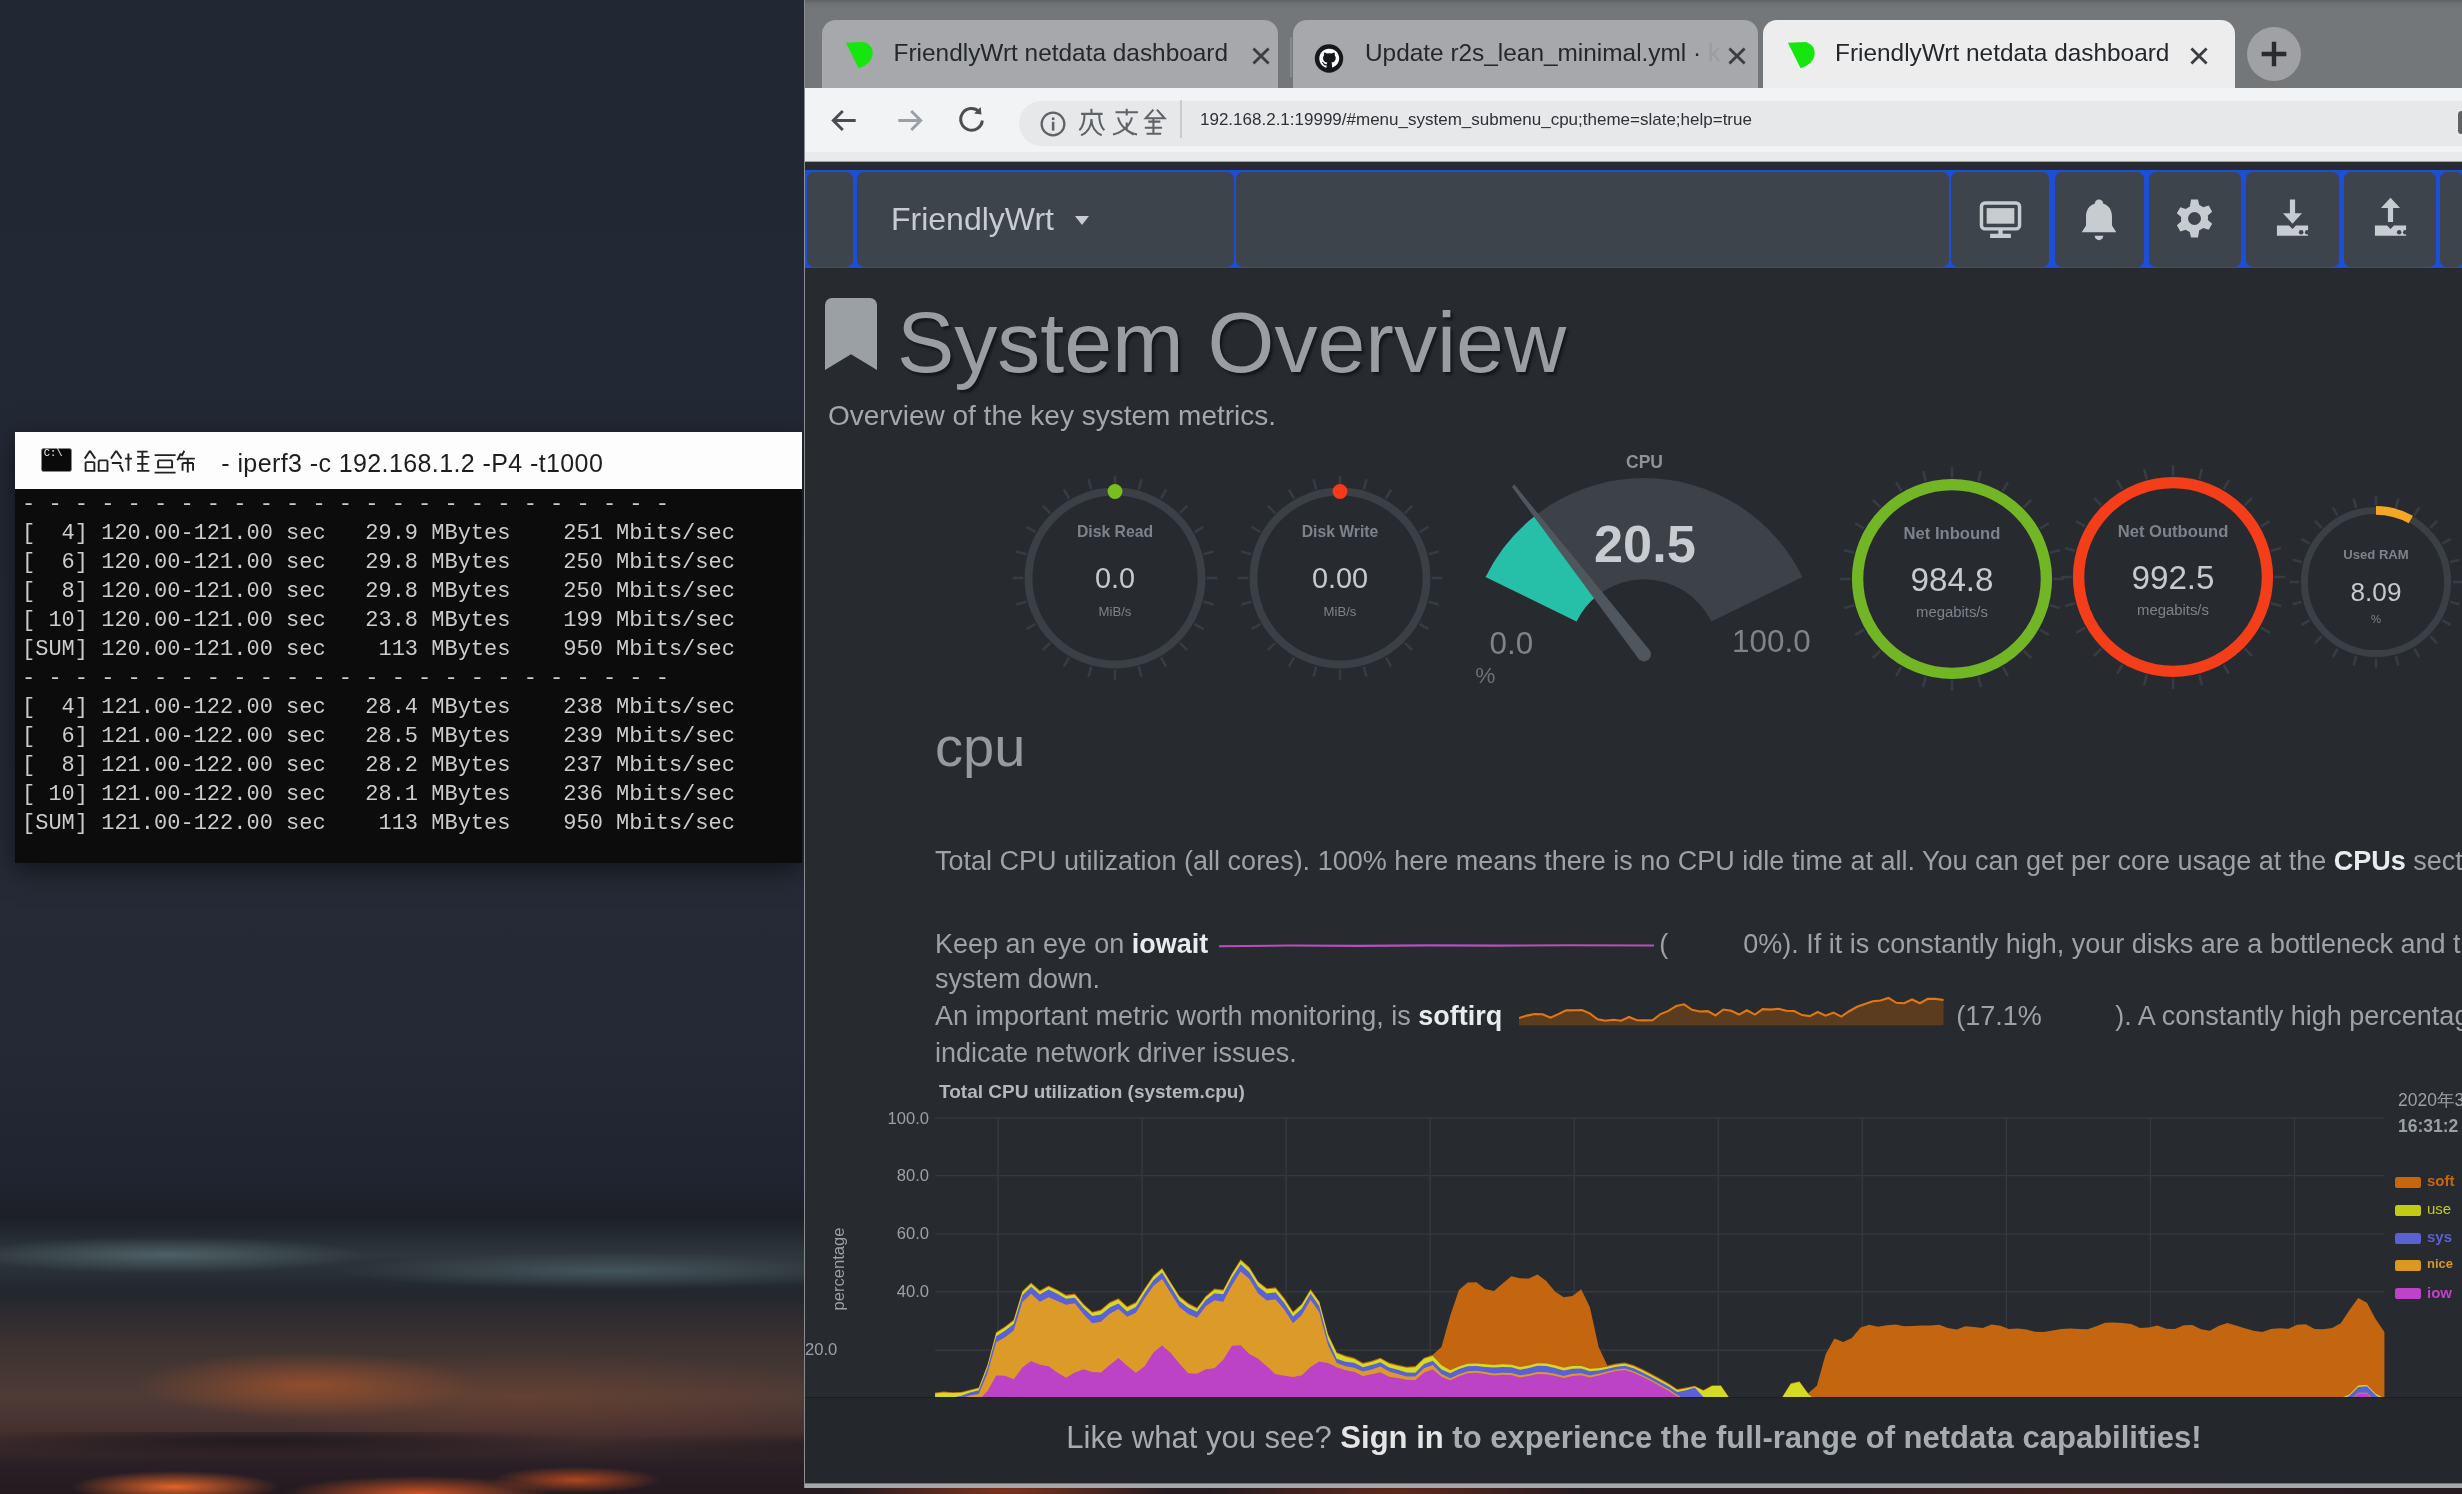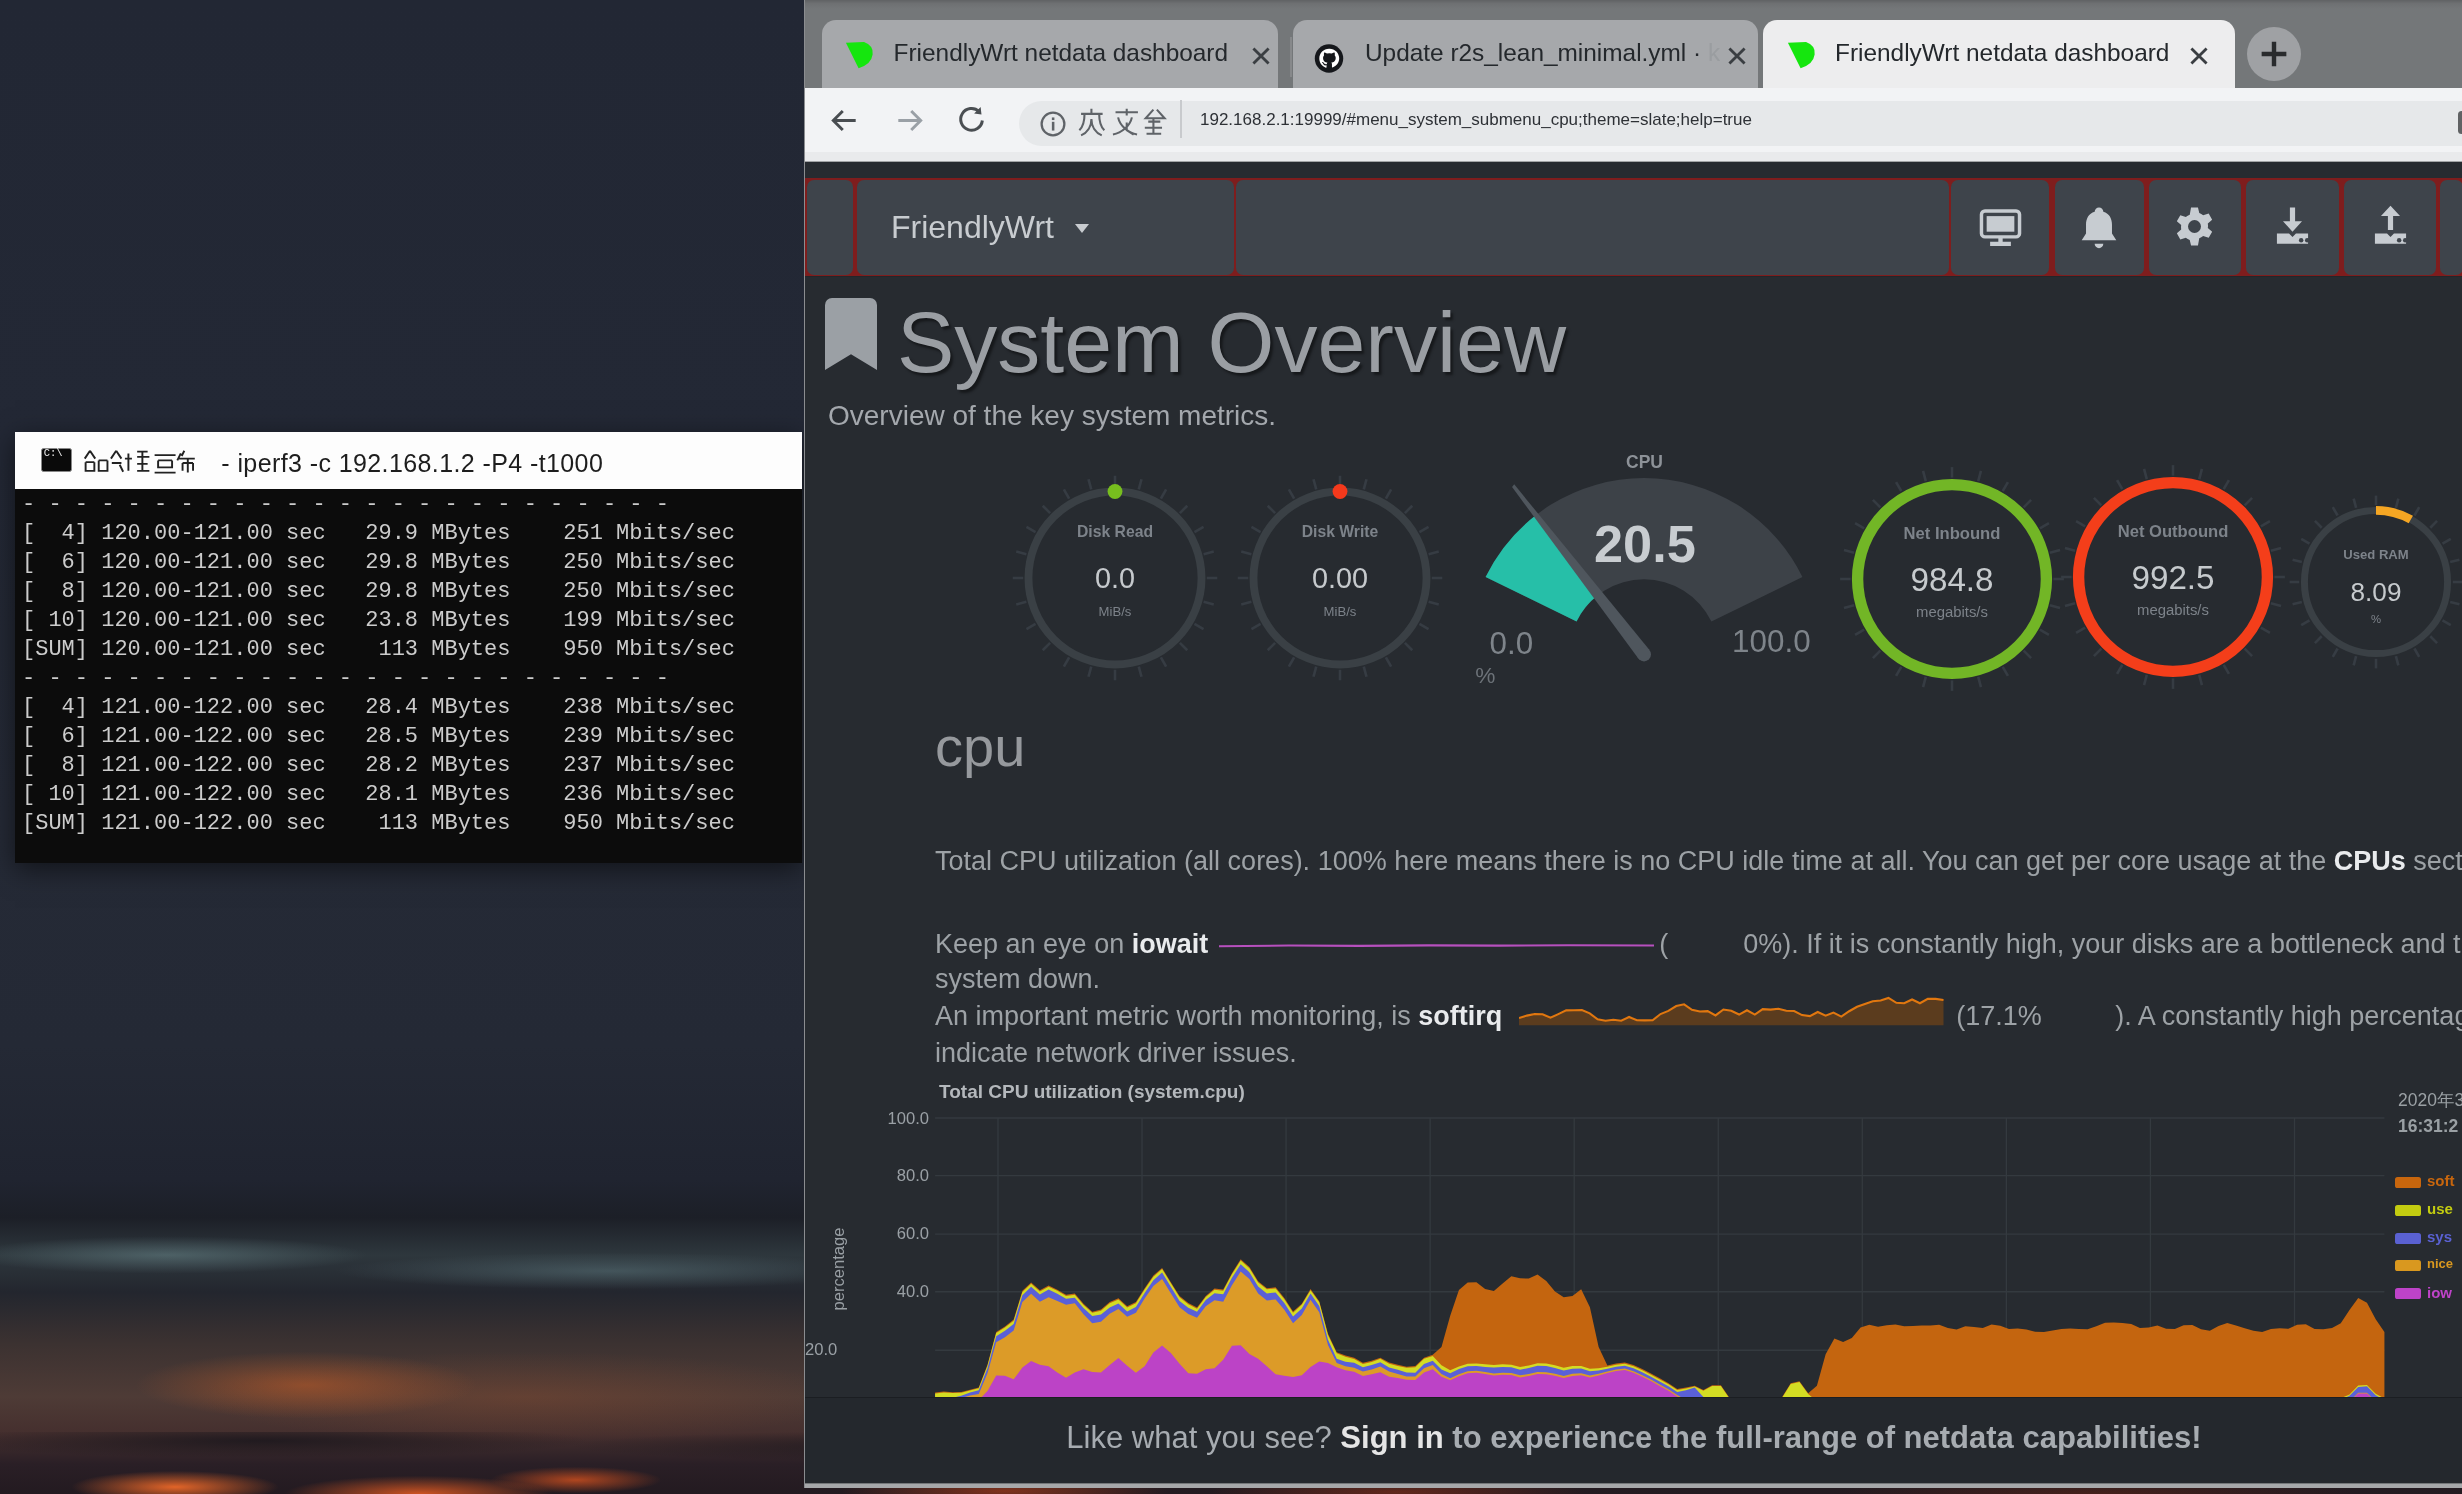--- a/index.html
+++ b/index.html
@@ -36,21 +36,21 @@
 .tabdiv{position:absolute;top:37px;width:1.7px;height:40px;background:#87898b}
 #plusbtn{position:absolute;left:1442px;top:27px;width:54px;height:54px;border-radius:50%;background:#9fa1a4}
 
 #tbar{position:absolute;left:0;top:88px;width:100%;height:64px;background:#f2f3f5}
 #tbar2{position:absolute;left:0;top:152px;width:100%;height:8.7px;background:#e9eaec}
 #tbar3{position:absolute;left:0;top:161px;width:100%;height:1.7px;background:#a2a4a6}
 #pill{position:absolute;left:214px;top:13px;width:1467px;height:45px;border-radius:23px;background:#e6e8ea}
 .urltxt{position:absolute;left:182px;top:22px;font-size:17px;color:#2e3136;white-space:nowrap}
 
 #page{position:absolute;left:0;top:162px;width:1658px;height:1321px;background:#272b30;overflow:hidden}
-#nav{position:absolute;left:0;top:16px;width:100%;height:99px;background:#7f1d1d;border-bottom:1.7px solid #23262a}
+#nav{position:absolute;left:0;top:8px;width:100%;height:99px;background:#1d4ed8;border-bottom:1.7px solid #23262a}
 .navcell{position:absolute;top:1.7px;height:95px;background:#3e444b;border-radius:7px}
 #brand{position:absolute;left:86px;top:31px;font-size:32px;color:#c8ccd0}
 #brand .caret{display:inline-block;width:0;height:0;border-left:7.9px solid transparent;border-right:7.9px solid transparent;border-top:9.6px solid #c8ccd0;margin-left:12.2px;vertical-align:5.2px}
 </style></head><body>
 <div id="wall"></div>
 <div id="term">
  <div id="termbar">
       <div id="termicon">C:\</div>
       <div id="termtitle"><svg width="131" height="30" viewBox="0 0 150 34" style="vertical-align:-6.1px">
           <g stroke="#222" stroke-width="2.2" fill="none">
@@ -384,21 +384,21 @@
 <div style="position:absolute;left:0px;top:1062px;width:124px;text-align:right;font-size:16.6px;color:#9aa0a5">60.0</div>
 <div style="position:absolute;left:0px;top:1120px;width:124px;text-align:right;font-size:16.6px;color:#9aa0a5">40.0</div>
 <div style="position:absolute;left:0px;top:1178px;width:124px;text-align:left;font-size:16.6px;color:#9aa0a5">20.0</div>
 <div style="position:absolute;left:0px;top:1236px;width:124px;text-align:right;font-size:16.6px;color:#9aa0a5">0.0</div>
 <div style="position:absolute;left:-27px;top:1097px;width:122px;text-align:center;font-size:16.6px;color:#9aa0a5;transform:rotate(-90deg)">percentage</div>
 <div style="position:absolute;left:1593px;top:926px;font-size:17.5px;color:#9aa0a4;white-space:nowrap">2020年3</div>
 <div style="position:absolute;left:1593px;top:954px;font-size:17.5px;font-weight:bold;color:#9aa0a4;white-space:nowrap">16:31:2</div>
 <div style="position:absolute;left:1590px;top:1015px;width:26px;height:11.4px;border-radius:2.6px;background:#c8660d"></div>
 <div style="position:absolute;left:1622px;top:1010px;font-size:15px;font-weight:bold;color:#c8660d">soft</div>
 <div style="position:absolute;left:1590px;top:1043px;width:26px;height:11.4px;border-radius:2.6px;background:#c3cc10"></div>
-<div style="position:absolute;left:1622px;top:1038px;font-size:15px;font-weight:bold;color:#c3cc10">use</div>
+<div style="position:absolute;left:1622px;top:1038px;font-size:15px;font-weight:normal;color:#c3cc10">use</div>
 <div style="position:absolute;left:1590px;top:1071px;width:26px;height:11.4px;border-radius:2.6px;background:#5a61d2"></div>
 <div style="position:absolute;left:1622px;top:1066px;font-size:15px;font-weight:bold;color:#5a61d2">sys</div>
 <div style="position:absolute;left:1590px;top:1098px;width:26px;height:11.4px;border-radius:2.6px;background:#d9981f"></div>
 <div style="position:absolute;left:1622px;top:1094px;font-size:13px;font-weight:bold;color:#d9981f">nice</div>
 <div style="position:absolute;left:1590px;top:1126px;width:26px;height:11.4px;border-radius:2.6px;background:#be43c8"></div>
 <div style="position:absolute;left:1622px;top:1122px;font-size:15px;font-weight:bold;color:#be43c8">iow</div>
 <svg style="position:absolute;left:0px;top:920px" width="1658" height="402" viewBox="921 1240 1899 460">
         <g stroke="#343a3f" stroke-width="1.5">
           <line x1="1070" y1="1281" x2="2730" y2="1281"></line>
           <line x1="1070" y1="1347" x2="2730" y2="1347"></line>

